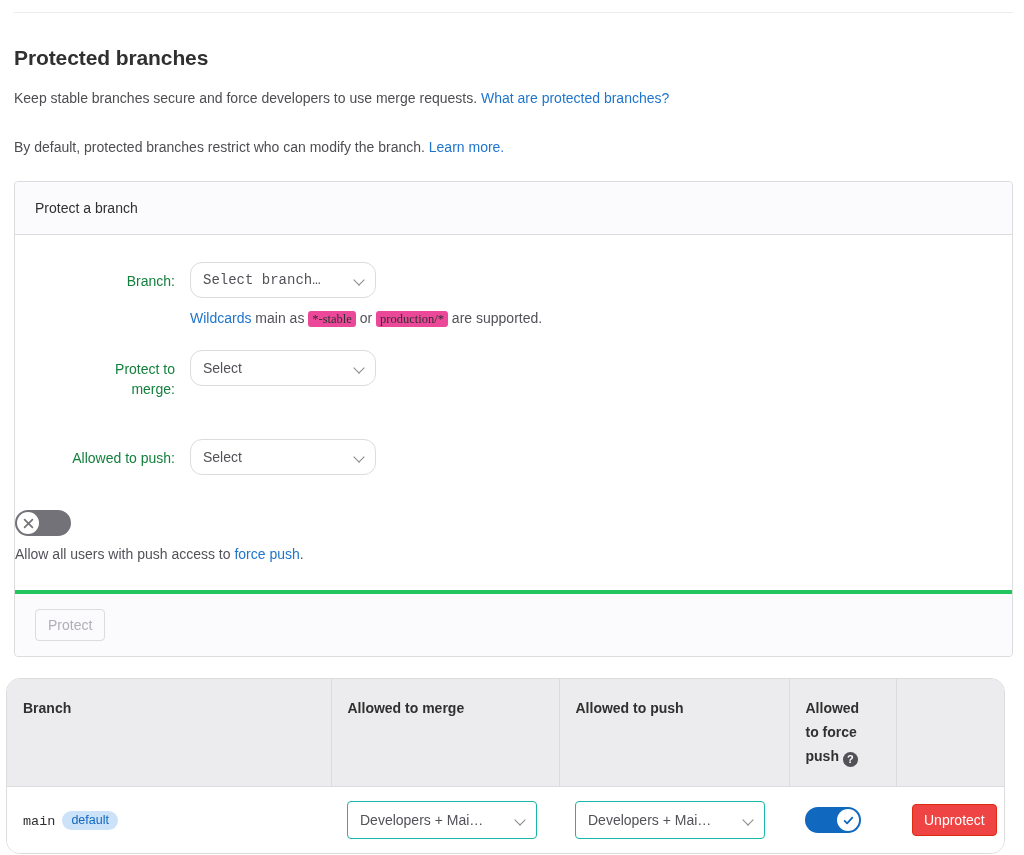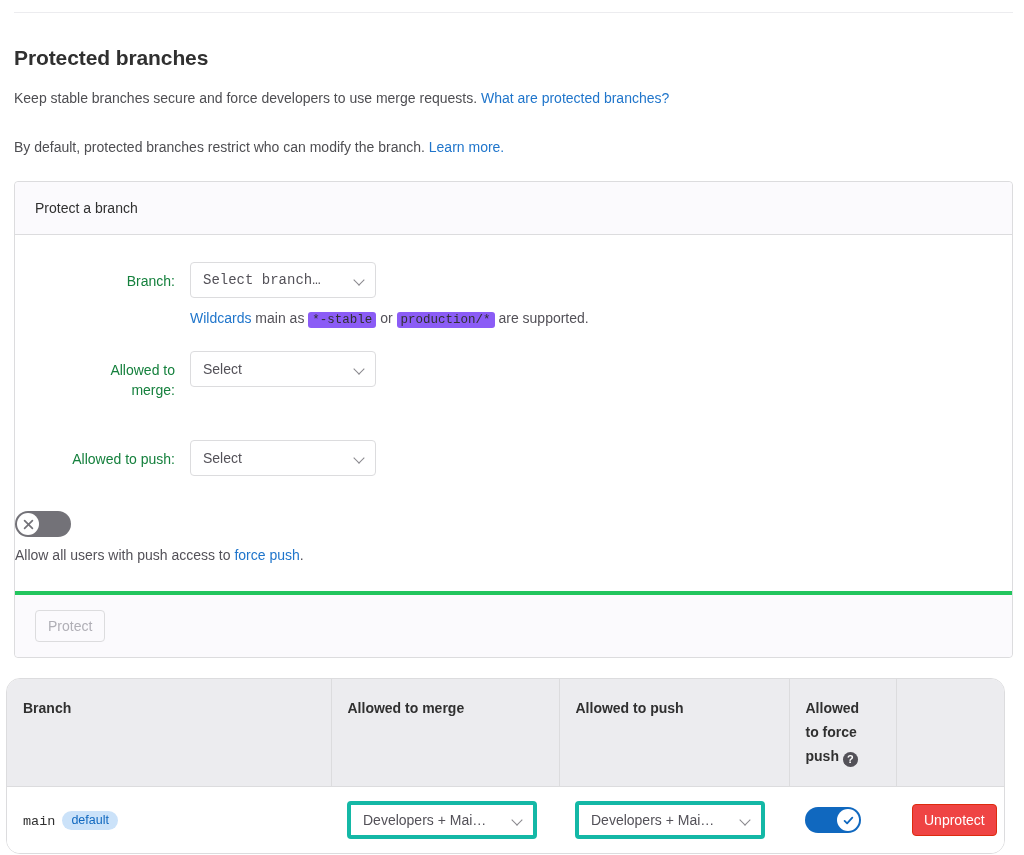--- a/index.html
+++ b/index.html
@@ -78,21 +78,21 @@
   .row-merge .form-label { padding-top: 9px; }
   .row-push { margin-top: 40px; }
   .row-push .form-label { padding-top: 9px; }
   .row-force { margin-top: 35px; }
   .row-force .form-label { padding-top: 3px; }
 
   
   .dd {
     display: inline-flex; align-items: center; justify-content: space-between;
     border: 1px solid #dcdcde;
-    border-radius: 4px;
+    border-radius: 12px;
     background: #ffffff;
     height: 36px;
     padding: 0 10px 0 12px;
     font-size: 14px;
     color: #666;
     cursor: pointer;
     white-space: nowrap;
   }
   .dd-branch { width: 186px; font-family: "Liberation Mono", monospace; font-size: 14px; color: #535158; }
   .dd-select { width: 186px; color: #535158; }
@@ -106,24 +106,24 @@
     border-right: 1.3px solid #89888d;
     border-bottom: 1.3px solid #89888d;
     transform: rotate(45deg);
   }
 
   .hint {
     margin-top: 11px;
     font-size: 14px; line-height: 18px; color: #535158;
   }
   code.chip {
-    background: #8b5cf6;
+    background: #ec4899;
     border-radius: 3px;
     padding: 1px 4px;
-    font-family: Liberation Mono, monospace;
+    font-family: Liberation Serif, serif;
     font-size: 12.5px;
     color: #303030;
   }
 
   
   .toggle {
     display: inline-block; position: relative;
     width: 56px; height: 26px; border-radius: 13px;
     cursor: pointer; vertical-align: middle;
   }
@@ -210,21 +210,21 @@
     color: #1068bf;
     border-radius: 10px;
     padding: 2px 9px 3px 9px;
     font-size: 12.5px;
     line-height: 14px;
     margin-left: 7px;
     vertical-align: 1px;
   }
   .dd-row {
     display: inline-flex; align-items: center; justify-content: space-between;
-    border: 4px solid #14b8a6; border-radius: 4px; background: #fff;
+    border: 1px solid #14b8a6; border-radius: 4px; background: #fff;
     width: 190px; height: 38px; padding: 0 10px 0 12px;
     font-size: 14px; color: #535158; cursor: pointer; white-space: nowrap;
   }
   .help-circle {
     display: inline-block; width: 15px; height: 15px; border-radius: 50%;
     background: #535158; color: #fff; font-size: 11px; font-weight: bold;
     line-height: 15px; text-align: center; vertical-align: -2px;
     margin-left: 4px; font-family: "Liberation Sans", sans-serif;
     cursor: pointer;
   }
@@ -263,21 +263,21 @@
             <span class="chev"></span>
           </div>
           <div class="hint">
             <a class="link" href="#">Wildcards</a><span> main as </span><code class="chip">*-stable</code><span> or </span><code class="chip">production/*</code><span> are supported.</span>
           </div>
         </div>
       </div>
 
       <div class="form-row row-merge">
         <div class="form-label">
-          <span class="nowrap-label">Allowed to</span><br>
+          <span class="nowrap-label">Protect to</span><br>
           <span class="nowrap-label">merge:</span>
         </div>
         <div class="form-field">
           <div class="dd dd-select">
             <span>Select</span>
             <span class="chev"></span>
           </div>
         </div>
       </div>
 

